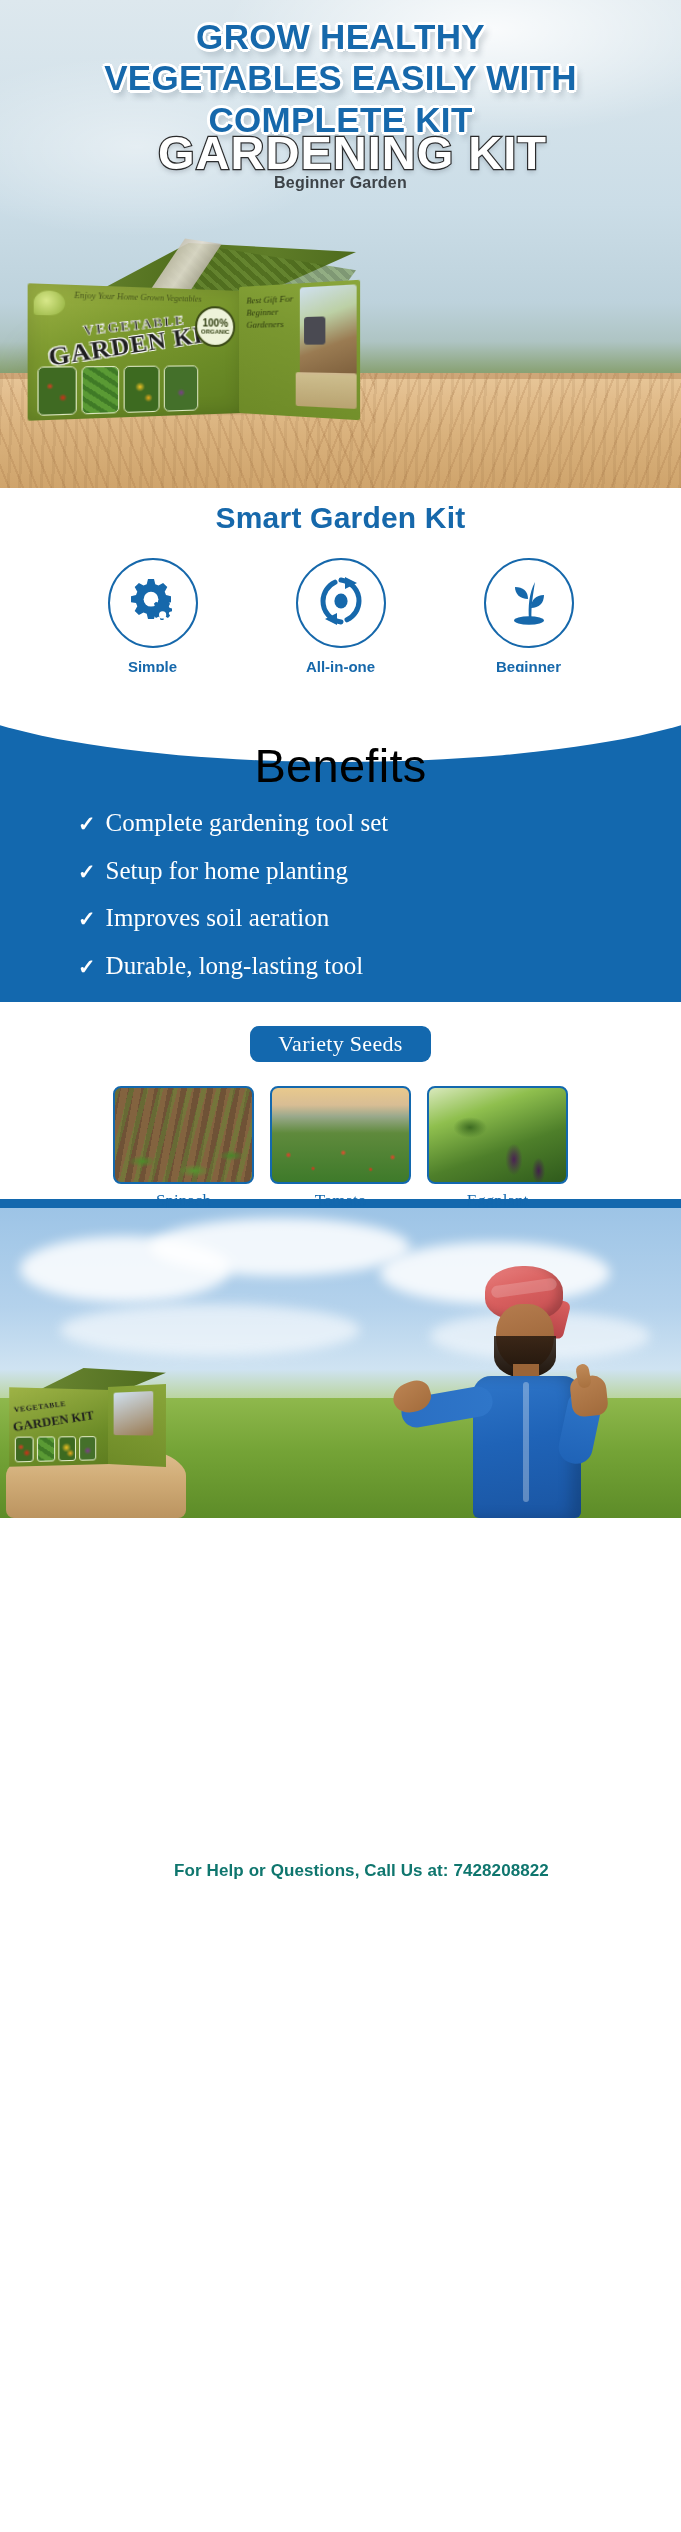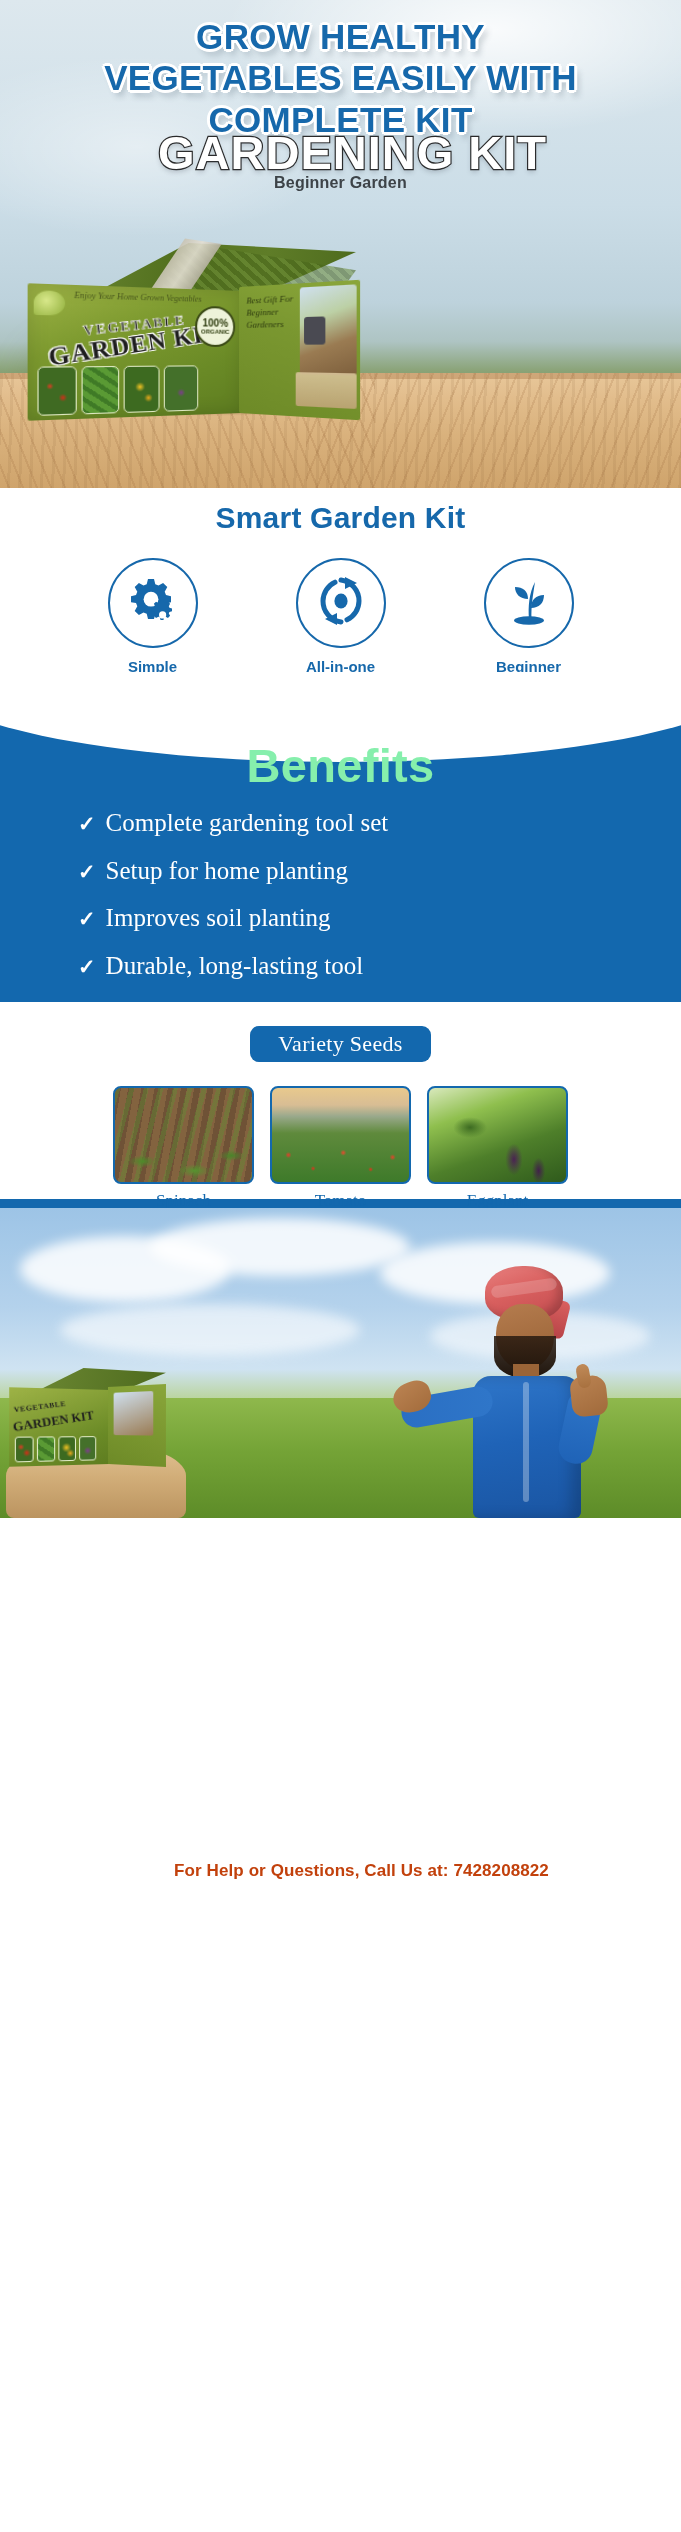--- a/index.html
+++ b/index.html
@@ -124,21 +124,21 @@
   .feat{width:152px;text-align:center;}
   .feat-circle{width:90px;height:90px;margin:0 auto;border-radius:50%;
     border:2.4px solid #1668ab;display:flex;align-items:center;justify-content:center;}
   .feat-label{margin-top:10px;font-size:15px;font-weight:700;color:#1668ab;line-height:1.22;}
 
   
   .benefits{position:relative;width:681px;height:290px;background:#1368ae;margin-top:-1px;}
   .ben-arc{position:absolute;left:-12%;top:-40px;width:124%;height:90px;background:#fff;
     border-radius:0 0 50% 50%/0 0 100% 100%;}
   .ben-title{position:relative;text-align:center;padding-top:26px;
-    font-size:47px;font-weight:700;color:#86efac;letter-spacing:.3px;}
+    font-size:47px;font-weight:400;color:#000000;letter-spacing:.3px;}
   .ben-list{position:relative;margin-top:16px;padding-left:78px;}
   .ben-item{display:flex;align-items:baseline;gap:10px;
     font-family:"Liberation Serif",serif;font-size:25px;color:#fff;
     margin-bottom:20px;line-height:1.1;}
   .ben-check{font-family:"Liberation Sans",sans-serif;font-size:21px;font-weight:700;}
 
   
   .variety{position:relative;width:681px;background:#fff;padding-top:24px;height:197px;}
   .var-badge{display:block;width:fit-content;margin:0 auto;padding:5px 28px;
     background:#1368ae;border-radius:9px;color:#fff;
@@ -238,21 +238,21 @@
   .p-armR{position:absolute;left:168px;top:130px;width:34px;height:74px;border-radius:16px;
     background:linear-gradient(180deg,#2f76c9,#1f63b7);transform:rotate(12deg);}
   .p-handR{position:absolute;left:176px;top:116px;width:36px;height:40px;border-radius:12px 14px 12px 12px;
     background:linear-gradient(160deg,#bb8352,#a06a3b);transform:rotate(-6deg);}
   .p-thumb{position:absolute;left:182px;top:104px;width:13px;height:24px;border-radius:7px;
     background:linear-gradient(180deg,#c08a58,#a8713f);transform:rotate(-10deg);}
 
   
   .footer{position:absolute;left:0;bottom:0;width:681px;height:42px;background:#fff;
     display:flex;align-items:center;justify-content:center;}
-  .footer-text{font-size:17px;font-weight:800;color:#c2410c;letter-spacing:.1px;margin-left:42px;}
+  .footer-text{font-size:17px;font-weight:800;color:#0f766e;letter-spacing:.1px;margin-left:42px;}
 </style>
 </head>
 <body>
 
 <div class="page">
 
   <section class="hero">
     <div class="hero-sky"></div>
     <div class="hero-blur-bush"></div>
     <div class="hero-blur-bush2"></div>
@@ -372,21 +372,21 @@
       <li class="ben-item">
         <span class="ben-check">✓</span>
         <span>Complete gardening tool set</span>
       </li>
       <li class="ben-item">
         <span class="ben-check">✓</span>
         <span>Setup for home planting</span>
       </li>
       <li class="ben-item">
         <span class="ben-check">✓</span>
-        <span>Improves soil planting</span>
+        <span>Improves soil aeration</span>
       </li>
       <li class="ben-item">
         <span class="ben-check">✓</span>
         <span>Durable, long-lasting tool</span>
       </li>
     </ul>
   </section>
 
   <section class="variety">
     <div class="var-badge">Variety Seeds</div>

